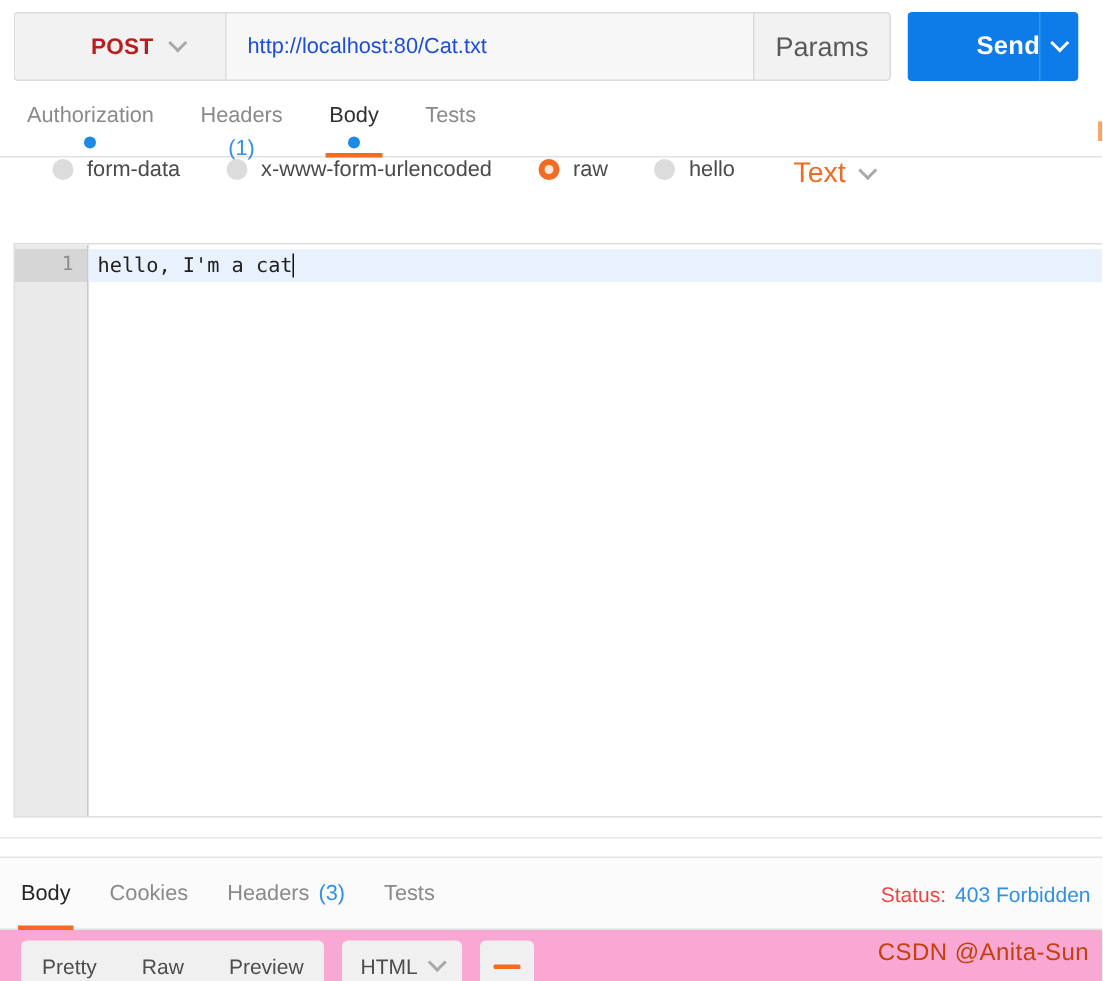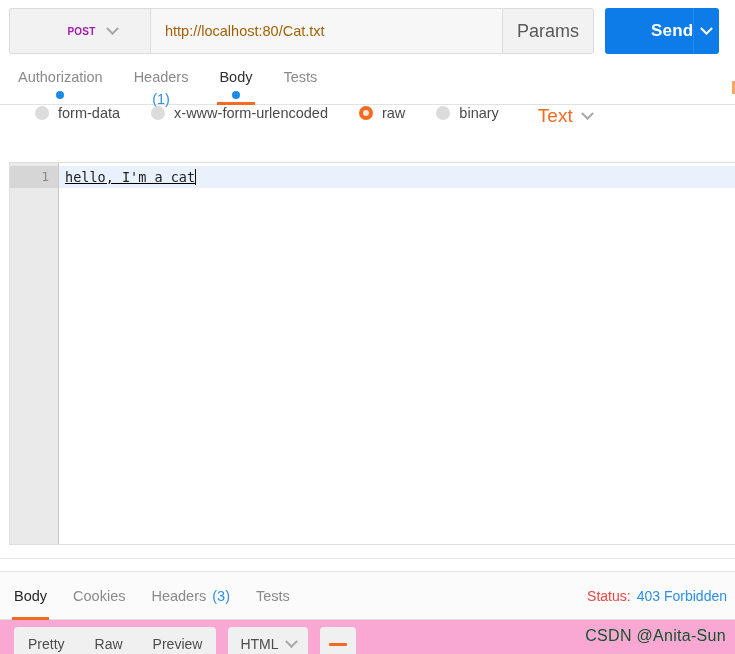--- a/index.html
+++ b/index.html
@@ -37,40 +37,40 @@
     border: 1px solid #dcdcdc;
     border-right: none;
     border-radius: 3px 0 0 3px;
     display: flex;
     align-items: center;
     justify-content: center;
     gap: 12px;
     cursor: pointer;
   }
   .method-label {
-    font-size: 10px;
+    font-size: 15px;
     font-weight: bold;
-    color: #a21caf;
+    color: #b91c1c;
     letter-spacing: 0.2px;
     padding-left: 24px;
   }
 
   .url-input-wrap {
     flex: 1;
     background: #f7f7f7;
     border: 1px solid #dcdcdc;
     border-right: none;
     display: flex;
     align-items: center;
     padding-left: 14px;
     cursor: text;
   }
   .url-text {
     font-size: 14.5px;
-    color: #a16207;
+    color: #1d4ed8;
     white-space: nowrap;
     text-align: right;
   }
 
   .params-btn {
     width: 92px;
     background: #f2f2f2;
     border: 1px solid #dcdcdc;
     border-radius: 0 3px 3px 0;
     display: flex;
@@ -247,21 +247,20 @@
     padding-right: 9px;
     font-family: "DejaVu Sans Mono", "Liberation Mono", monospace;
     font-size: 13px;
     color: #8c8c8c;
     background: #d6d6d6;
   }
   .code-area {
     flex: 1;
     position: relative;
     padding-top: 3px;
-    text-decoration: underline;
   }
   .code-line {
     height: 22px;
     line-height: 22px;
     background: #e9f1fd;
     padding-left: 6px;
     font-family: "DejaVu Sans Mono", "Liberation Mono", monospace;
     font-size: 13.5px;
     color: #202020;
     white-space: pre;
@@ -390,21 +389,21 @@
     background: #f26b21;
     border-radius: 1px;
   }
 
   
   .watermark {
     position: absolute;
     right: 9px;
     top: 627px;
     font-size: 16px;
-    color: #14532d;
+    color: #c2410c;
     letter-spacing: 0.3px;
     white-space: nowrap;
     pointer-events: none;
   }
 </style>
 </head>
 <body>
 
 <div id="app">
 
@@ -470,21 +469,21 @@
       <span class="radio-label">x-www-form-urlencoded</span>
     </div>
 
     <div class="radio-item">
       <span class="radio-circle checked"></span>
       <span class="radio-label">raw</span>
     </div>
 
     <div class="radio-item">
       <span class="radio-circle"></span>
-      <span class="radio-label">binary</span>
+      <span class="radio-label">hello</span>
     </div>
 
     <div class="text-dd">
       <span class="text-dd-label">Text</span>
       <span class="chev chev-grey"></span>
     </div>
   </div>
 
   <div class="editor">
     <div class="gutter">

